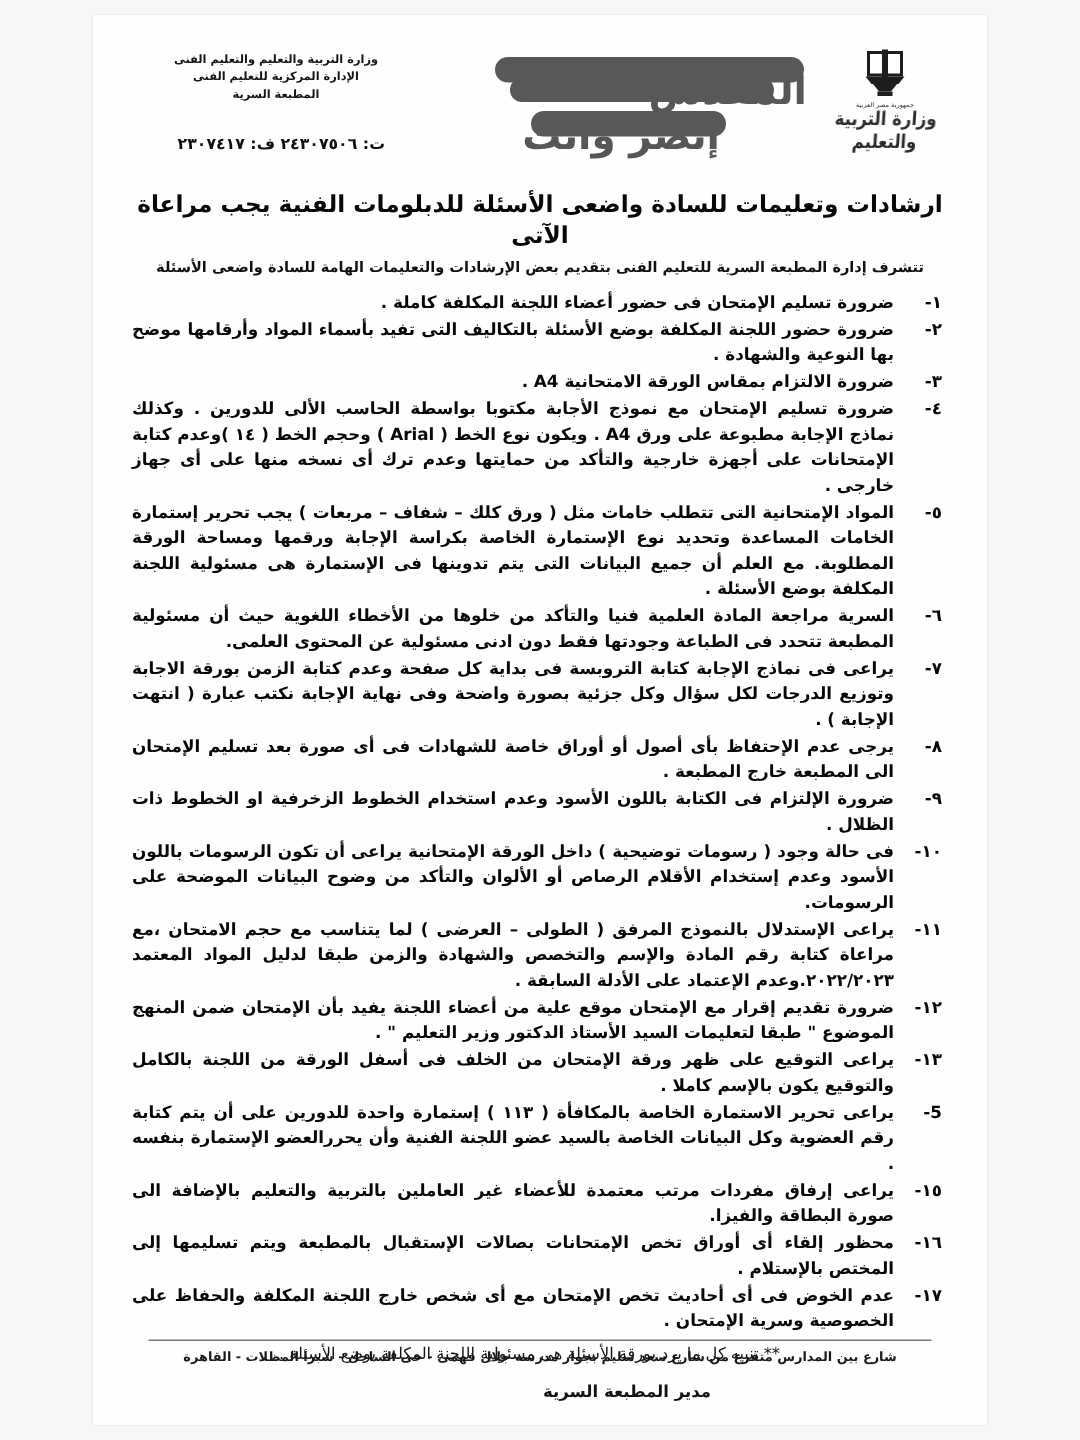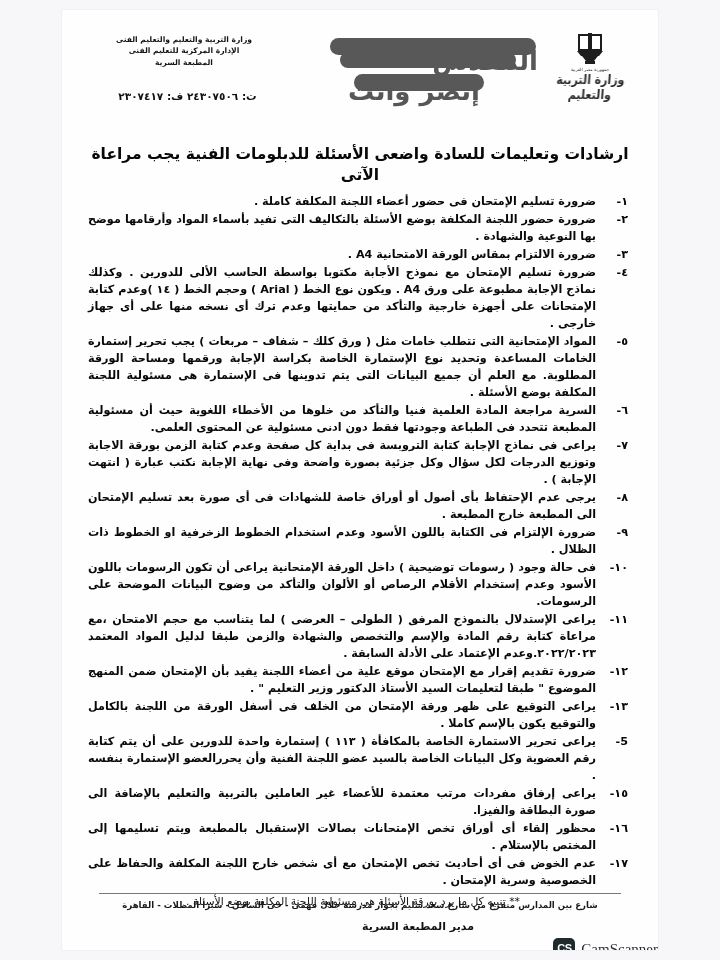--- a/index.html
+++ b/index.html
@@ -90,21 +90,21 @@
     position:absolute;
     background:#585858;
     border-radius:14px;
   }
   .r1{right:4px;  top:10px;  width:206px;height:17px;}
   .r2{right:24px; top:24px;  width:176px;height:16px;border-radius:12px;}
   .r3{right:56px; top:46px;  width:130px;height:17px;border-radius:13px;}
 
   
   .title{
-    margin:24px 24px 0 24px;
+    margin:6px 24px 0 24px;
     text-align:center;
     font-size:15.5px;
     font-weight:bold;
     line-height:1.35;
     color:#080808;
   }
   .subtitle{
     margin:3px 26px 0 26px;
     text-align:center;
     font-size:9.7px;
@@ -243,20 +243,21 @@
       <div class="hand-text hand-1">المقدس</div>
       <div class="hand-text hand-2">إنصر وانت</div>
       <div class="redact r1"></div>
       <div class="redact r2"></div>
       <div class="redact r3"></div>
     </div>
   </div>
 
   <div class="title">ارشادات وتعليمات للسادة واضعى الأسئلة للدبلومات الفنية يجب مراعاة الآتى</div>
   <div class="subtitle">
+    <div>تتشرف إدارة المطبعة السرية للتعليم الفنى بتقديم بعض الإرشادات والتعليمات الهامة للسادة واضعى الأسئلة</div>
   </div>
 
   <div class="list">
     <div class="item">
           <div class="num">١-</div>
           <div class="body">ضرورة تسليم الإمتحان فى حضور أعضاء اللجنة المكلفة كاملة .</div>
         </div>
     <div class="item">
           <div class="num">٢-</div>
           <div class="body">ضرورة حضور اللجنة المكلفة بوضع الأسئلة بالتكاليف التى تفيد بأسماء المواد وأرقامها موضح بها النوعية والشهادة .</div>
@@ -328,23 +329,15 @@
   <div class="sign">
     <div>مدير المطبعة السرية</div>
 
   </div>
 
   <div class="footer">
     <div class="footer-rule"></div>
     <div class="footer-text">شارع بين المدارس متفرع من شارع سعد سليم بجوار مدرسة جلال فهمى - حى الساحل - شبرا المظلات - القاهرة</div>
   </div>
 
-  <div class="cam">
-    <div class="cam-badge">
-      <div class="cs-icon">
-        <span>CS</span>
-      </div>
-      <div class="cam-word">CamScanner</div>
-    </div>
-  </div>
 
  </div>
 </div>
 
 </body></html>

